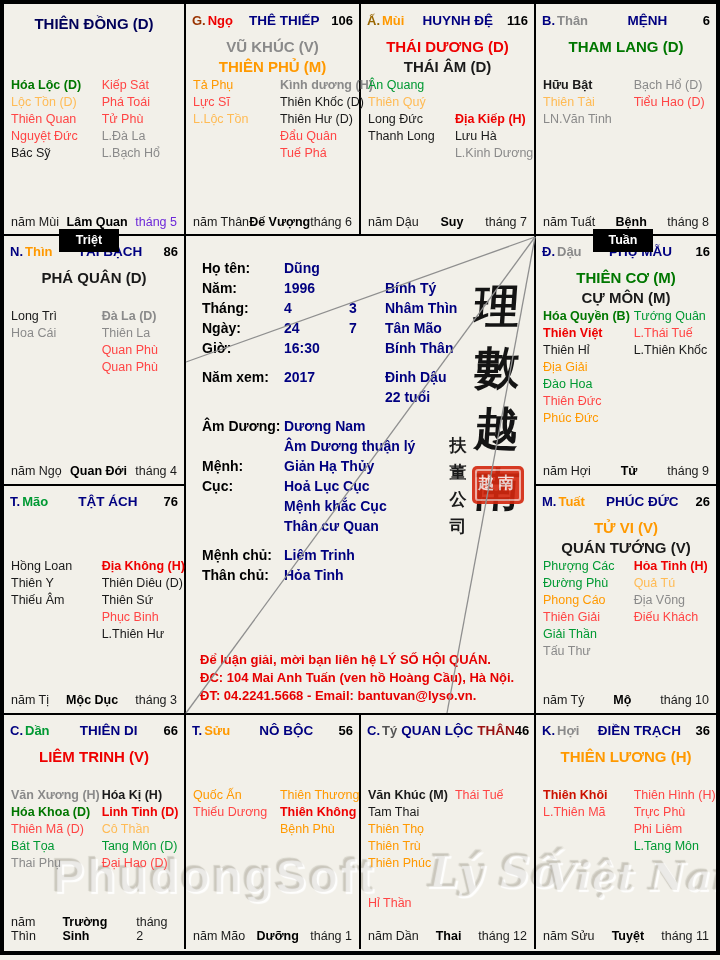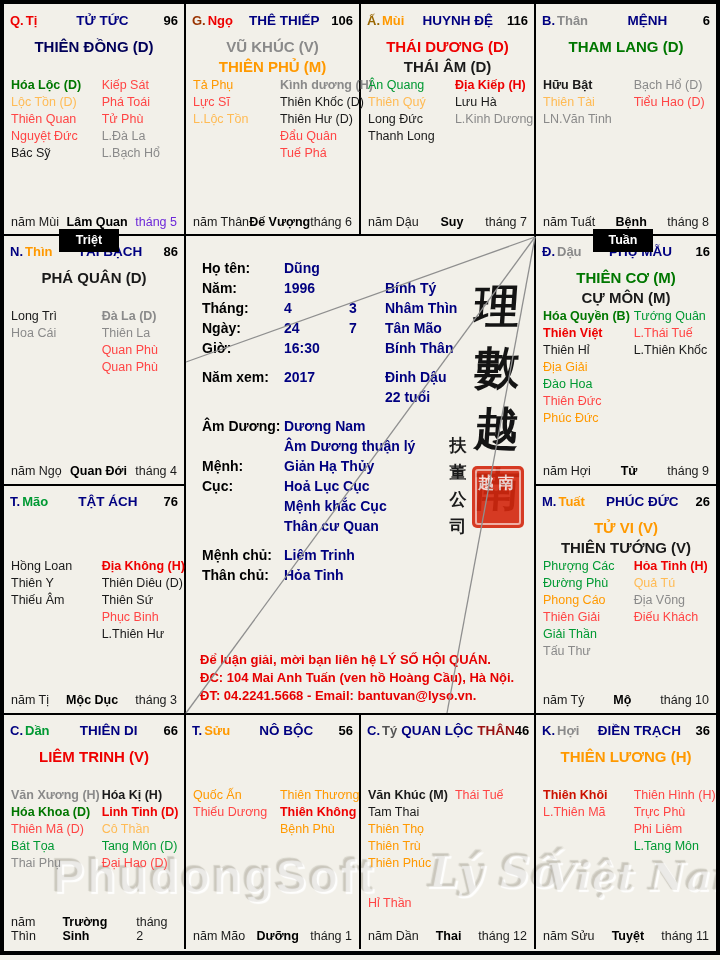--- a/index.html
+++ b/index.html
@@ -36,21 +36,21 @@
   .vb{width:36px;color:#000080;}
   .vc{color:#000080;}
   .contact{position:absolute;left:14px;bottom:8px;color:#e60000;font-weight:bold;
     font-size:13px;line-height:18px;white-space:nowrap;z-index:5;}
   
   .calli{position:absolute;right:6px;top:40px;width:62px;text-align:center;z-index:3;
     font-family:"DejaVu Serif",serif;font-weight:bold;color:#141414;}
   .cchar{font-size:45px;line-height:61px;transform:skewX(-4deg);}
   .cside{position:absolute;right:66px;top:196px;z-index:3;font-family:"DejaVu Serif",serif;
     font-weight:bold;font-size:17px;line-height:27px;color:#1a1a1a;text-align:center;width:20px;}
-  .seal{position:absolute;right:10px;top:230px;width:52px;height:62px;background:#d4270e;
+  .seal{position:absolute;right:10px;top:230px;width:52px;height:38px;background:#d4270e;
     border-radius:5px;z-index:4;opacity:0.9;}
   .seal-inner{position:absolute;inset:3px;border:2px solid rgba(255,255,255,.6);border-radius:3px;
     color:rgba(255,255,255,.85);font-family:"DejaVu Serif",serif;font-weight:bold;font-size:16px;
     line-height:21px;text-align:center;overflow:hidden;letter-spacing:4px;padding-top:1px;}
   
   .lines{position:absolute;left:0;top:0;z-index:4;pointer-events:none;}
   
   .wm{position:absolute;z-index:1;color:rgba(125,118,98,0.12);
     text-shadow:2px 2px 1px rgba(255,255,255,0.9),-1px -1px 1px rgba(110,104,86,0.22);
     white-space:nowrap;}
@@ -71,25 +71,20 @@
   <div class="gl" style="left:359px;top:4px;width:2px;height:232px;"></div>
   <div class="gl" style="left:359px;top:713px;width:2px;height:236px;"></div>
   <div class="gl" style="left:534px;top:4px;width:2px;height:945px;"></div>
   <div class="gl" style="left:4px;top:234px;width:712px;height:2px;"></div>
   <div class="gl" style="left:4px;top:484px;width:181px;height:2px;"></div>
   <div class="gl" style="left:535px;top:484px;width:181px;height:2px;"></div>
   <div class="gl" style="left:4px;top:713px;width:712px;height:2px;"></div>
 
   <div id="palace-layer">
       <div class="cell" style="left: 4px; top: 5px; width: 180px; height: 230px;">
-        <div class="cell-header">
-          <span class="sb"><span class="stem" style="color: rgb(238, 0, 0);">Q.</span><span style="color: rgb(238, 0, 0);">Tị</span></span>
-          <span class="pname">TỬ TỨC</span>
-          <span class="pnum">96</span>
-        </div>
         <div class="mains">
           <div style="color: rgb(0, 0, 89); font-weight: bold;">THIÊN ĐỒNG (D)</div>
         </div>
         <div class="stars">
           <div class="scol l">
             <div style="color: rgb(0, 119, 0); font-weight: bold;">Hóa Lộc (D)</div>
             <div style="color: rgb(255, 187, 85);">Lộc Tồn (D)</div>
             <div style="color: rgb(255, 69, 69);">Thiên Quan</div>
             <div style="color: rgb(255, 69, 69);">Nguyệt Đức</div>
             <div style="color: rgb(26, 26, 26);">Bác Sỹ</div>
@@ -149,21 +144,21 @@
           <div style="color: rgb(26, 26, 26); font-weight: bold;">THÁI ÂM (D)</div>
         </div>
         <div class="stars">
           <div class="scol l">
             <div style="color: rgb(0, 153, 51);">Ân Quang</div>
             <div style="color: rgb(255, 187, 85);">Thiên Quý</div>
             <div style="color: rgb(26, 26, 26);">Long Đức</div>
             <div style="color: rgb(26, 26, 26);">Thanh Long</div>
           </div>
           <div class="scol r">
-            <div style="color: rgb(238, 0, 0); font-weight: bold;">Địa Kiếp (H)</div>
+            <div style="color: rgb(238, 0, 0); font-weight: bold; margin-top: 34px;">Địa Kiếp (H)</div>
             <div style="color: rgb(26, 26, 26);">Lưu Hà</div>
             <div style="color: rgb(138, 138, 138);">L.Kinh Dương</div>
           </div>
         </div>
         <div class="cell-bottom">
           <span style="color: rgb(26, 26, 26);">năm Dậu</span>
           <span class="stage">Suy</span>
           <span style="color: rgb(26, 26, 26);">tháng 7</span>
         </div>
       </div>
@@ -280,21 +275,21 @@
         </div>
       </div>
       <div class="cell" style="left: 536px; top: 486px; width: 180px; height: 227px;">
         <div class="cell-header">
           <span class="sb"><span class="stem" style="color: rgb(0, 0, 128);">M.</span><span style="color: rgb(255, 153, 0);">Tuất</span></span>
           <span class="pname">PHÚC ĐỨC</span>
           <span class="pnum">26</span>
         </div>
         <div class="mains">
           <div style="color: rgb(255, 153, 0); font-weight: bold;">TỬ VI (V)</div>
-          <div style="color: rgb(26, 26, 26); font-weight: bold;">THIÊN TƯỚNG (V)</div>
+          <div style="color: rgb(26, 26, 26); font-weight: bold;">QUÁN TƯỚNG (V)</div>
         </div>
         <div class="stars">
           <div class="scol l">
             <div style="color: rgb(0, 153, 51);">Phượng Các</div>
             <div style="color: rgb(0, 153, 51);">Đường Phù</div>
             <div style="color: rgb(255, 153, 0);">Phong Cáo</div>
             <div style="color: rgb(255, 69, 69);">Thiên Giải</div>
             <div style="color: rgb(0, 153, 51);">Giải Thần</div>
             <div style="color: rgb(138, 138, 138);">Tấu Thư</div>
           </div>

